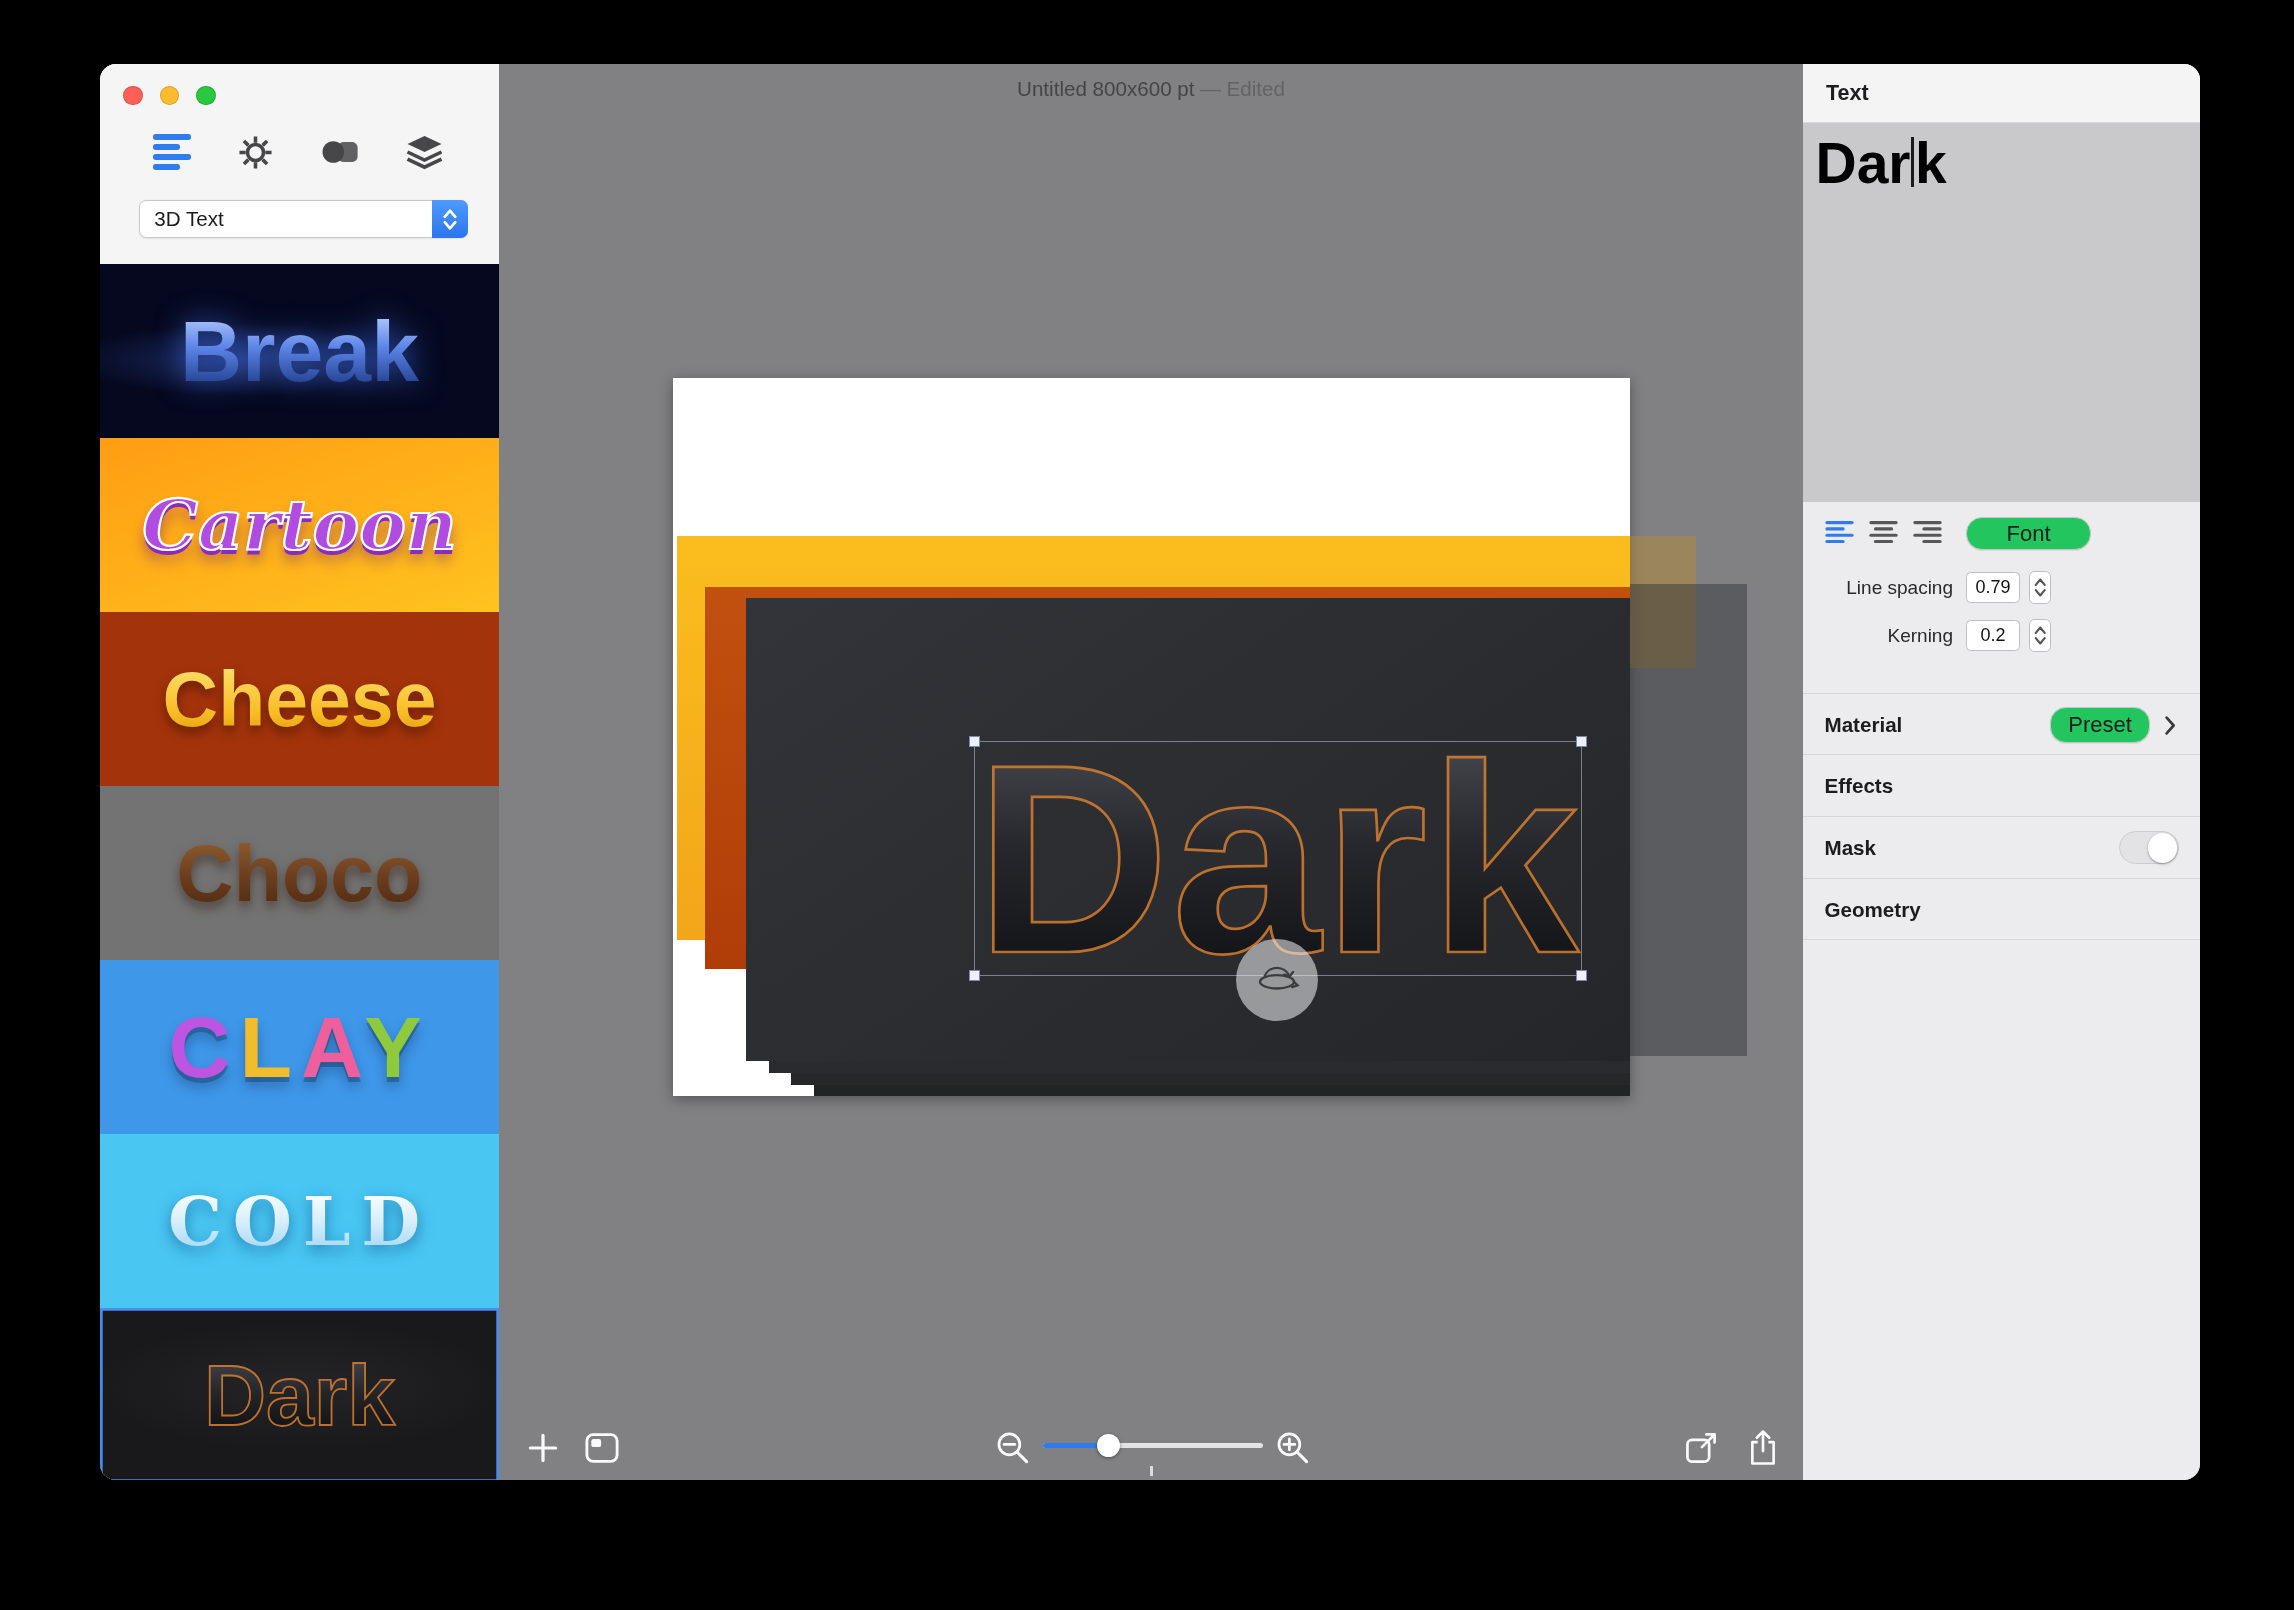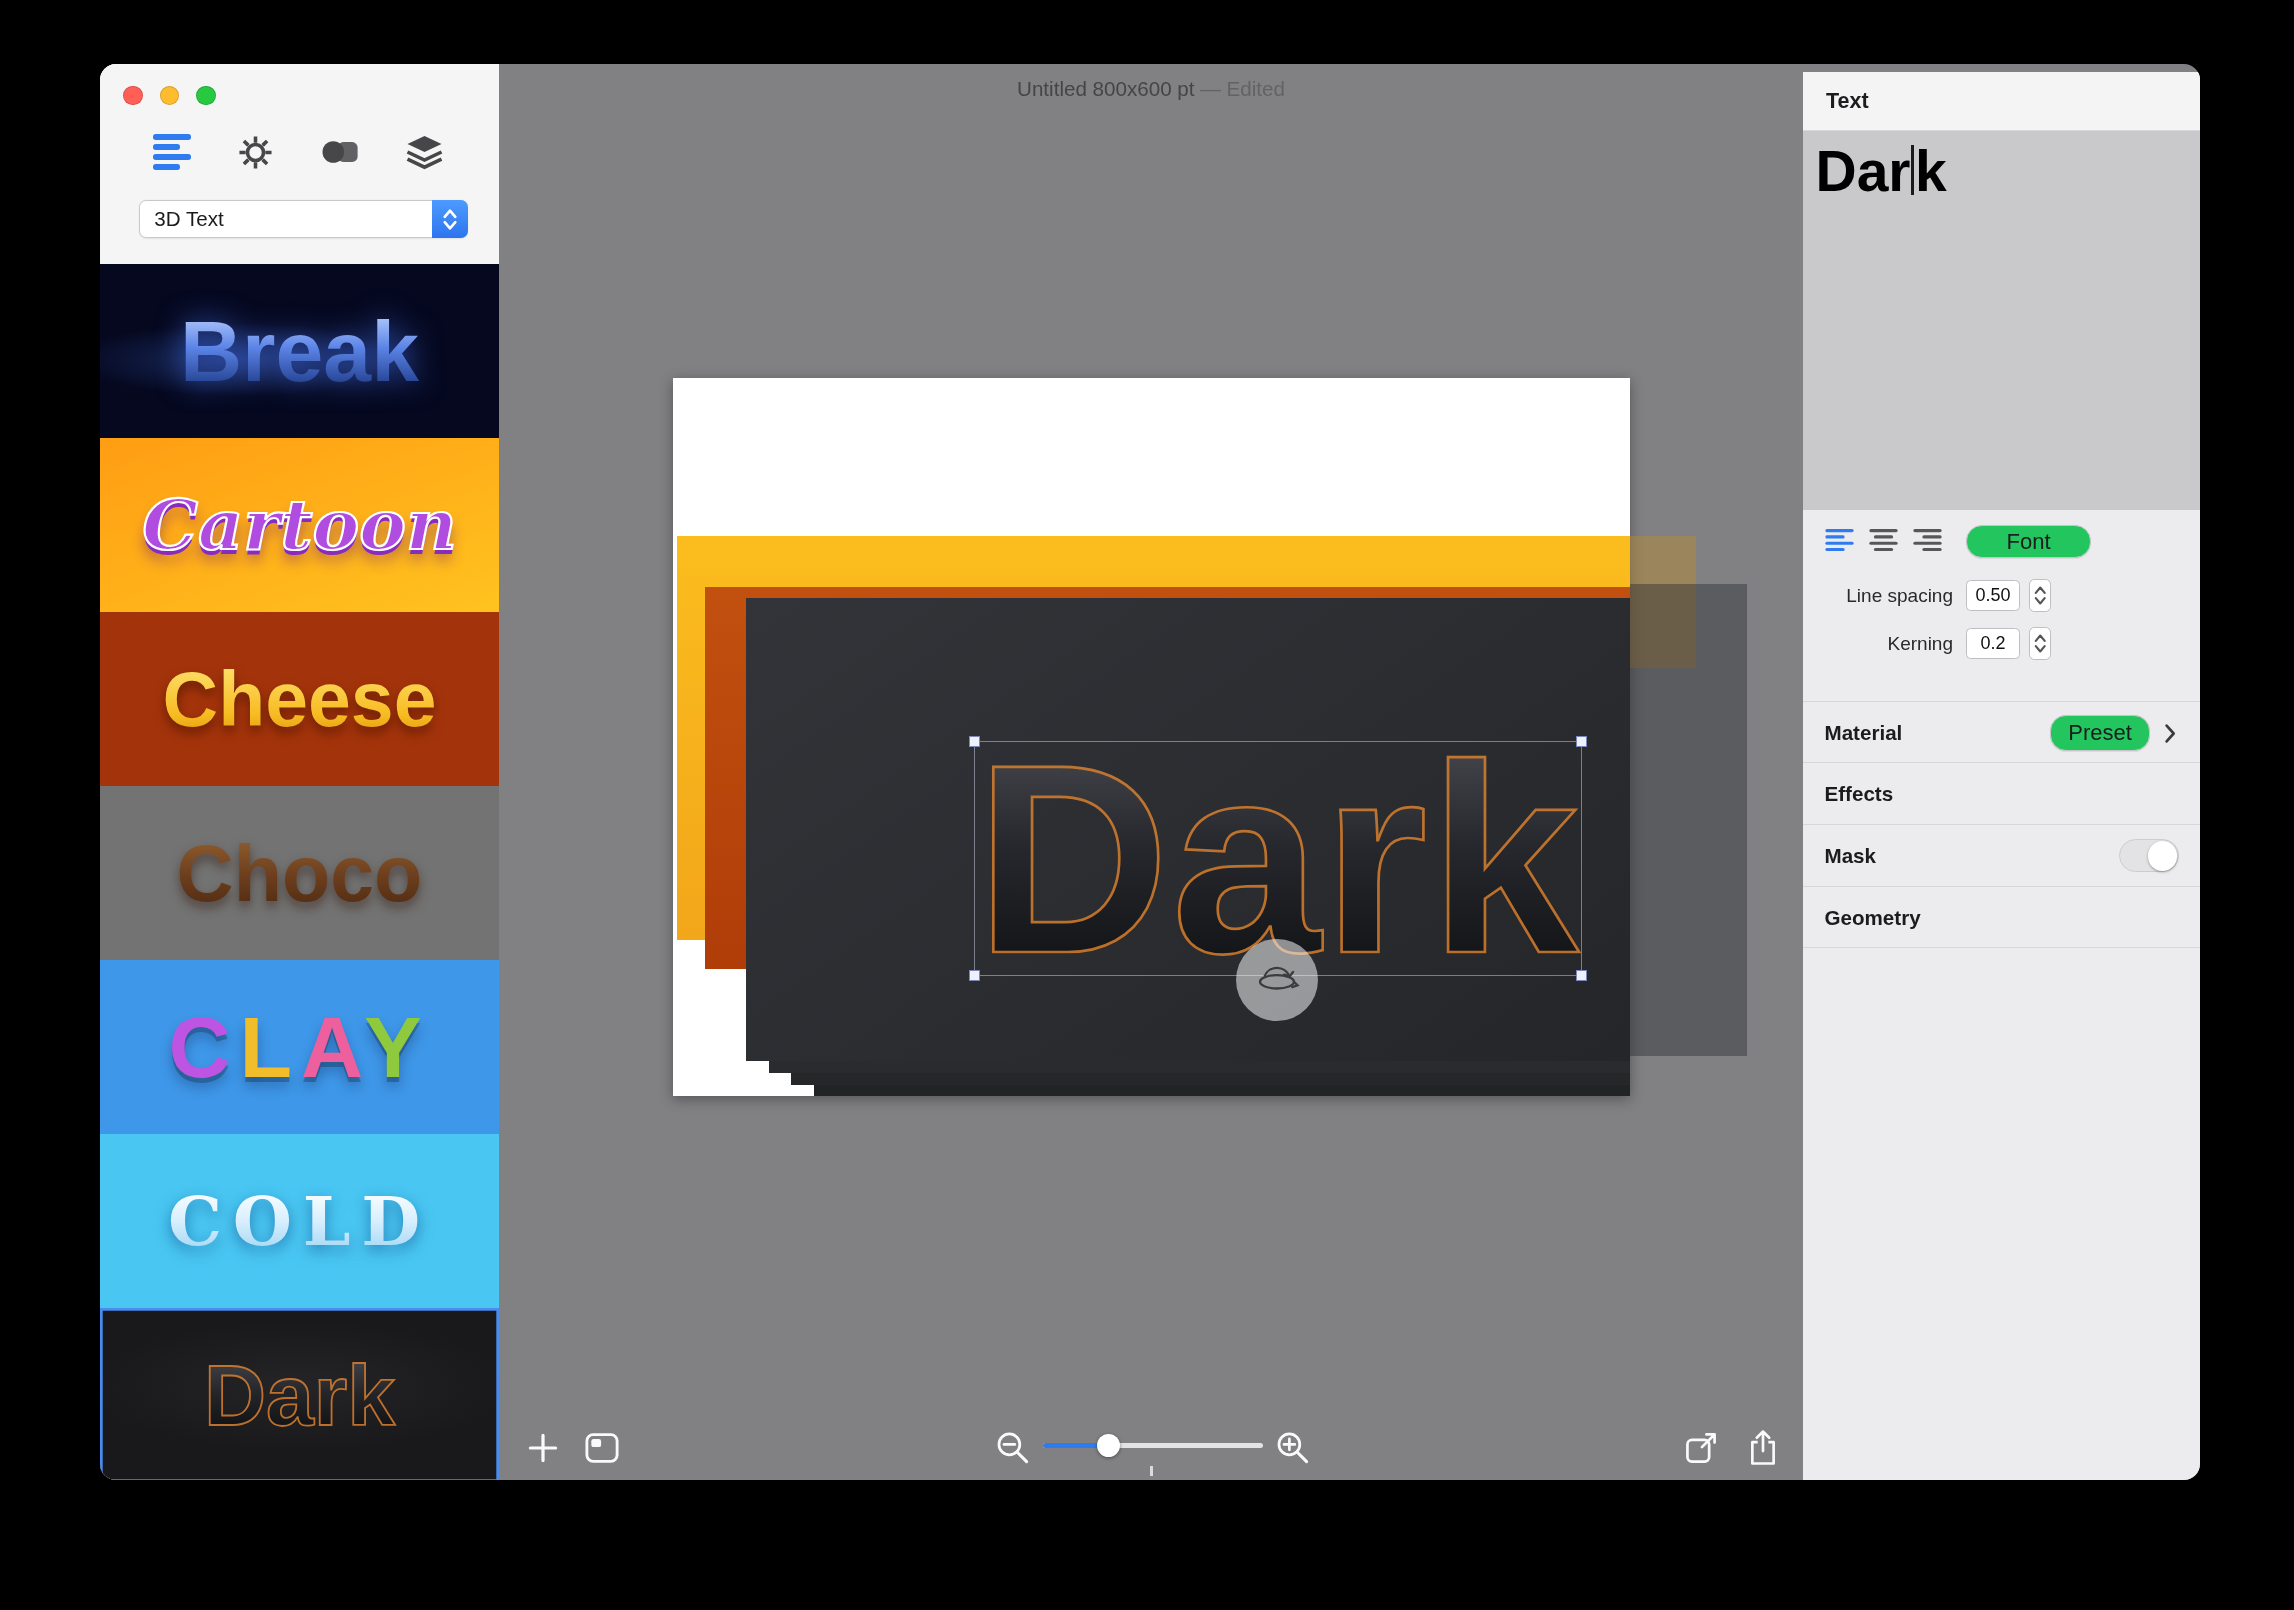--- a/index.html
+++ b/index.html
@@ -124,21 +124,21 @@
   }
 
   .bbar-icon { position:absolute; top:1364px; width:39px; height:39px; display:flex; align-items:center; justify-content:center; cursor:pointer; }
   .i-plus{left:24px}.i-pages{left:83px}.i-zoomout{left:494px}.i-zoomin{left:774px}.i-expand{left:1182px}.i-share{left:1244px}
   .zoom-slider { position:absolute; left:544px; top:1379px; width:220px; height:5.4px; border-radius:2.7px; background:rgba(255,255,255,.78); }
   .zoom-fill { position:absolute; left:0; top:0; height:5.4px; border-radius:2.7px; background:#2e7bf0; }
   .zoom-knob { position:absolute; top:-9px; width:23px; height:23px; border-radius:50%; background:#fff; box-shadow:0 0.9px 3.6px rgba(0,0,0,.45); }
   .zoom-tick { position:absolute; left:651px; top:1402px; width:2.7px; height:9.9px; background:rgba(250,250,250,.75); }
 
   
-  .inspector { position:absolute; right:0; top:8px; width:397px; height:100%; background:#ececee; }
+  .inspector { position:absolute; right:0; top:0; width:397px; height:100%; background:#ececee; }
   .insp-header { position:absolute; left:0; top:0; width:100%; height:59px; background:#f4f4f5;
     border-bottom:0.9px solid #d8d8da; display:flex; align-items:center; padding-left:23px;
     font-weight:bold; font-size:21.5px; color:#1d1d1f; }
   .insp-textarea { position:absolute; left:0; top:59px; width:100%; height:379px; background:#c9c9cb;
     padding:9px 0 0 12.5px; cursor:text; }
   .insp-textarea .tval { font-weight:bold; font-size:57px; color:#000; line-height:1.1; }
   .caret { display:inline-block; width:2.7px; height:50px; background:#1a1a1a; vertical-align:-3.6px; margin:0 0.9px; }
 
   .align-group { position:absolute; left:21.5px; top:455px; display:flex; gap:15px; }
   .align-btn { width:29px; height:27px; cursor:pointer; }
@@ -361,21 +361,21 @@
                 <path d="M2 18 H30"></path>
                 <path d="M12 25 H30"></path>
             </g>
           </svg>
         </span>
       </div>
       <div class="btn font-btn">Font</div>
 
       <div class="ctrl-row row-ls">
         <span class="ctrl-label">Line spacing</span>
-        <span class="ctrl-input">0.50</span>
+        <span class="ctrl-input">0.79</span>
         <span class="stepper">
           <svg width="12.5" height="23" viewBox="0 0 14 26">
             <path d="M2 10 L7 4 L12 10" fill="none" stroke="#555" stroke-width="2.4" stroke-linecap="round" stroke-linejoin="round"></path>
             <path d="M2 16 L7 22 L12 16" fill="none" stroke="#555" stroke-width="2.4" stroke-linecap="round" stroke-linejoin="round"></path>
           </svg>
         </span>
       </div>
       <div class="ctrl-row row-kern">
         <span class="ctrl-label">Kerning</span>
         <span class="ctrl-input">0.2</span>

